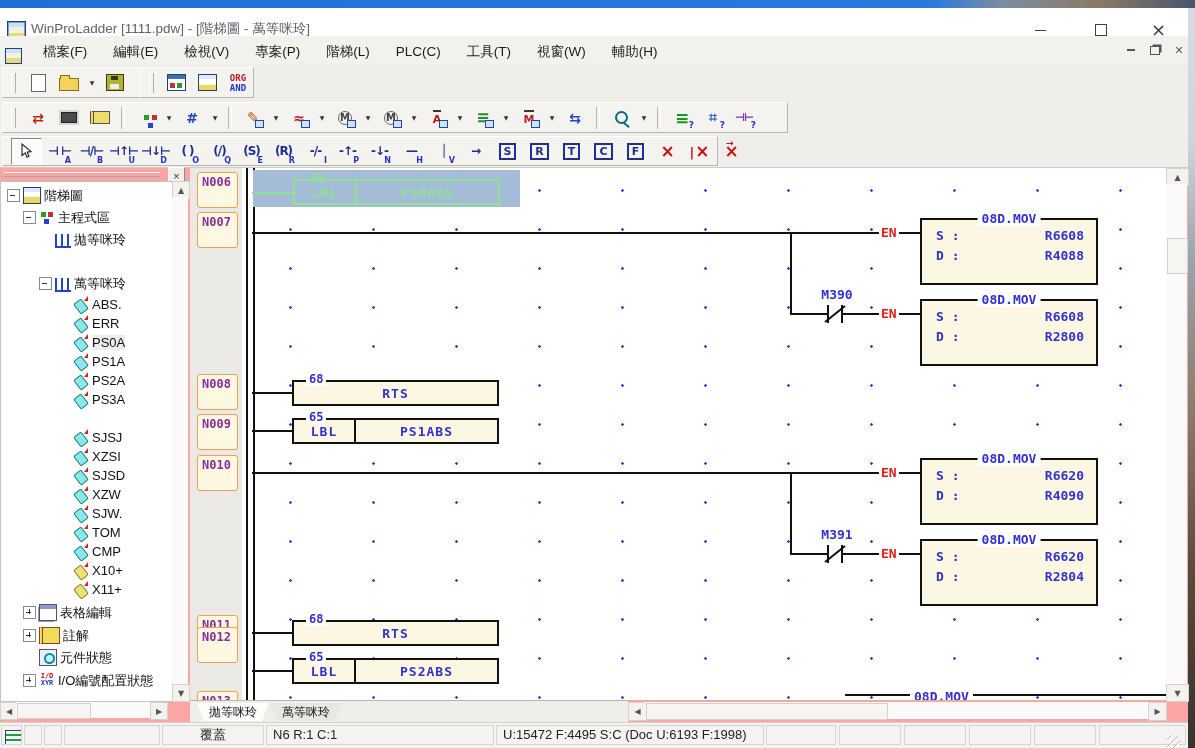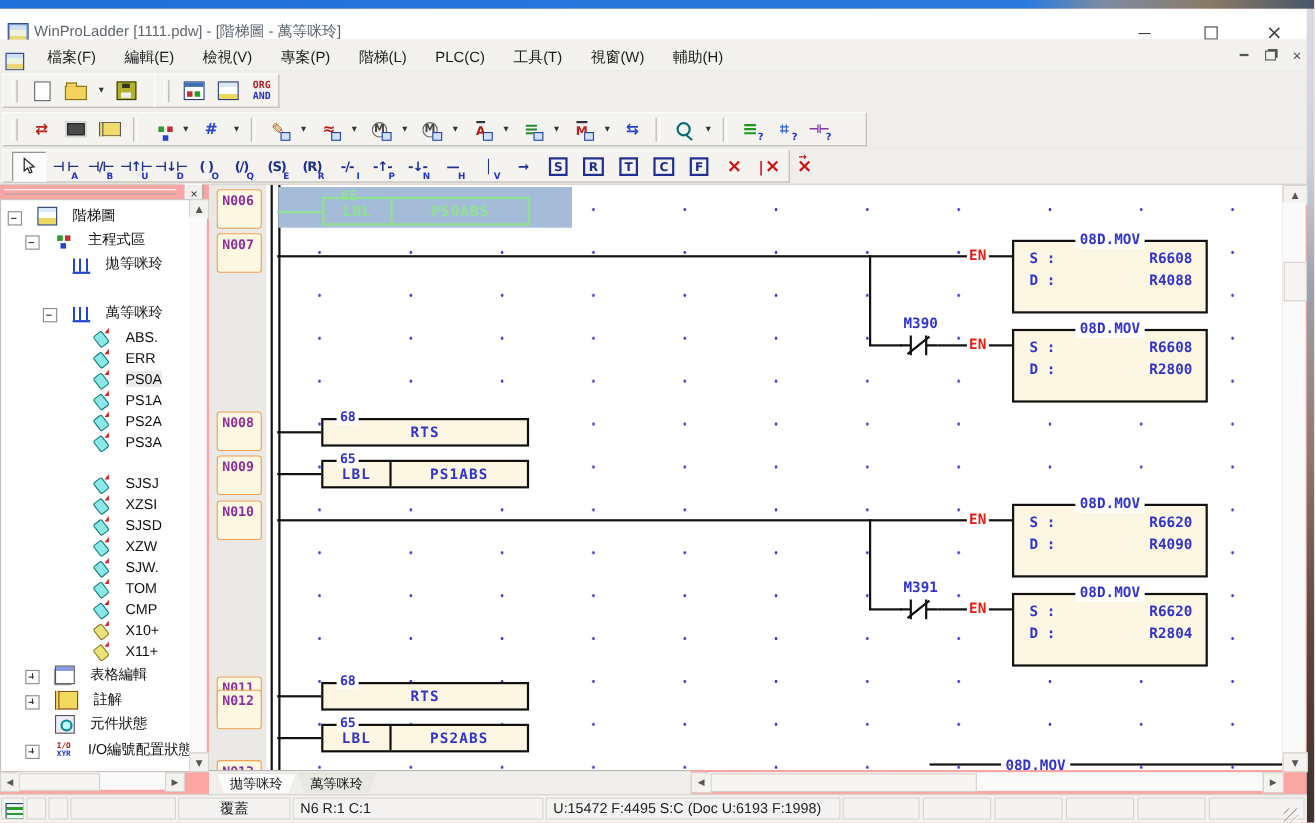--- a/index.html
+++ b/index.html
@@ -86,21 +86,21 @@
   .t3box .g{border:2px solid #1f2f8f;padding:0 3px;letter-spacing:0;font-size:11px;line-height:13px}
   .t3del .g{color:#cc1111;font-size:17px;letter-spacing:0}
   .t3del2 .g::before{content:"|";font-size:13px;color:#cc1111;margin-right:1px}
   .t3del3 .g::after{content:"→";position:absolute;top:-1px;left:9px;font-size:9px;color:#cc1111}
   
   .treebar{position:absolute;left:0;top:167px;width:190px;height:14px}
   .treegrip{position:absolute;left:4px;top:5px;width:156px;height:3px;border-top:1px solid #fff;border-bottom:1px solid #a8a5a0}
   .treeclose{position:absolute;left:168px;top:0;width:15px;height:13px;border:1px solid;border-color:#fdfdfd #8a8a8a #8a8a8a #fdfdfd;background:#f0efec;text-align:center}
   .treeclose::before{content:"×";font-size:11px;line-height:11px;color:#333}
   .treepanel{position:absolute;left:0;top:181px;width:172px;height:519px;background:#fff;border:1px solid #c6c3be;overflow:hidden}
-  .titem{position:absolute;left:0;height:19px;display:flex;align-items:flex-end;gap:14px;white-space:nowrap;width:100%}
+  .titem{position:absolute;left:0;height:19px;display:flex;align-items:center;gap:3px;white-space:nowrap;width:100%}
   .lvl0{padding-left:6px}.lvl1{padding-left:22px}.lvl2{padding-left:38px}.lvl3{padding-left:56px}
   .tbox{width:11px;height:11px;border:1px solid #8a8a8a;background:#fff;flex:none;position:relative}
   .tbox::before,.tbox.plus::after{content:"";position:absolute;background:#333}
   .tbox::before{left:2px;top:4.5px;width:5px;height:1px}
   .tbox.plus::after{left:4.5px;top:2px;width:1px;height:5px}
   .tbox.none{visibility:hidden}
   .tico{width:16px;height:15px;flex:none;position:relative;display:inline-block}
   .tico-root{border:1px solid #23406e;background:linear-gradient(#dce8f6 0 4px,#fff 4px 9px,#ecd85e 9px 13px)}
   .tico-prog::before{content:"";position:absolute;left:2px;top:2px;width:5px;height:5px;background:#2a9a2a;box-shadow:7px 0 0 #c03030,3px 7px 0 #2244cc}
   .tico-lad{background:repeating-linear-gradient(90deg,#2244cc 0 2px,transparent 2px 6px);height:12px;margin-top:2px;border-bottom:2px solid #2244cc}
@@ -126,21 +126,21 @@
   .netcol{position:absolute;left:0;top:0;width:52px;height:532px;background:#ebe9e6;border-right:1px solid #d8d5d0}
   .netlabel{position:absolute;left:7px;width:41px;height:36px;background:#fdf8e2;border:1px solid #f0a050;border-radius:3px;
     font:bold 12px "DejaVu Sans Mono",monospace;color:#8b2f9b;padding:2px 0 0 4px;box-sizing:border-box}
   .canvas{position:absolute;left:52px;top:0;width:924px;height:532px;background:#fff;overflow:hidden;
     background-image:radial-gradient(circle,#3b3bd0 1.1px,transparent 1.5px);background-size:83px 39px;background-position:7px 3px}
   .rail{position:absolute;left:4px;top:0;width:5px;height:532px;border-left:2px solid #111;border-right:2px solid #111}
   .hl{position:absolute;height:2px;background:#111}
   .vl{position:absolute;width:2px;background:#111}
   .ghl{position:absolute;height:2px;background:#8fe28f}
   .selrect{position:absolute;left:11px;top:2px;width:267px;height:37px;background:#a5bcd9}
-  .fnblk{position:absolute;width:189px;height:26px;border:2px solid #111;background:#fbf7e2;display:flex;box-sizing:border-box;
+  .fnblk{position:absolute;width:207px;height:26px;border:2px solid #111;background:#fbf7e2;display:flex;box-sizing:border-box;
     font:bold 13px "DejaVu Sans Mono",monospace;color:#3232cc;letter-spacing:1px}
   .fnblk .c1{width:60px;border-right:2px solid #111;display:flex;align-items:center;justify-content:center;flex:none}
   .fnblk .c2{flex:1;display:flex;align-items:center;justify-content:center}
   .fnblk .num{position:absolute;left:12px;top:-10px;background:#fff;padding:0 3px;font-size:12px;letter-spacing:0}
   .fnblk.gsel{border-color:#8fe28f;background:transparent;color:#8fe28f}
   .fnblk.gsel .c1{border-right-color:#8fe28f}
   .fnblk.gsel .num{background:transparent;color:#8fe28f}
   .movblk{position:absolute;width:178px;height:67px;border:2px solid #111;background:#fbf7e2;box-sizing:border-box;
     font:bold 13px "DejaVu Sans Mono",monospace;color:#3232cc}
   .movblk .ttl{position:absolute;top:-9px;left:50%;transform:translateX(-50%);background:#fff;padding:0 4px;white-space:nowrap}

